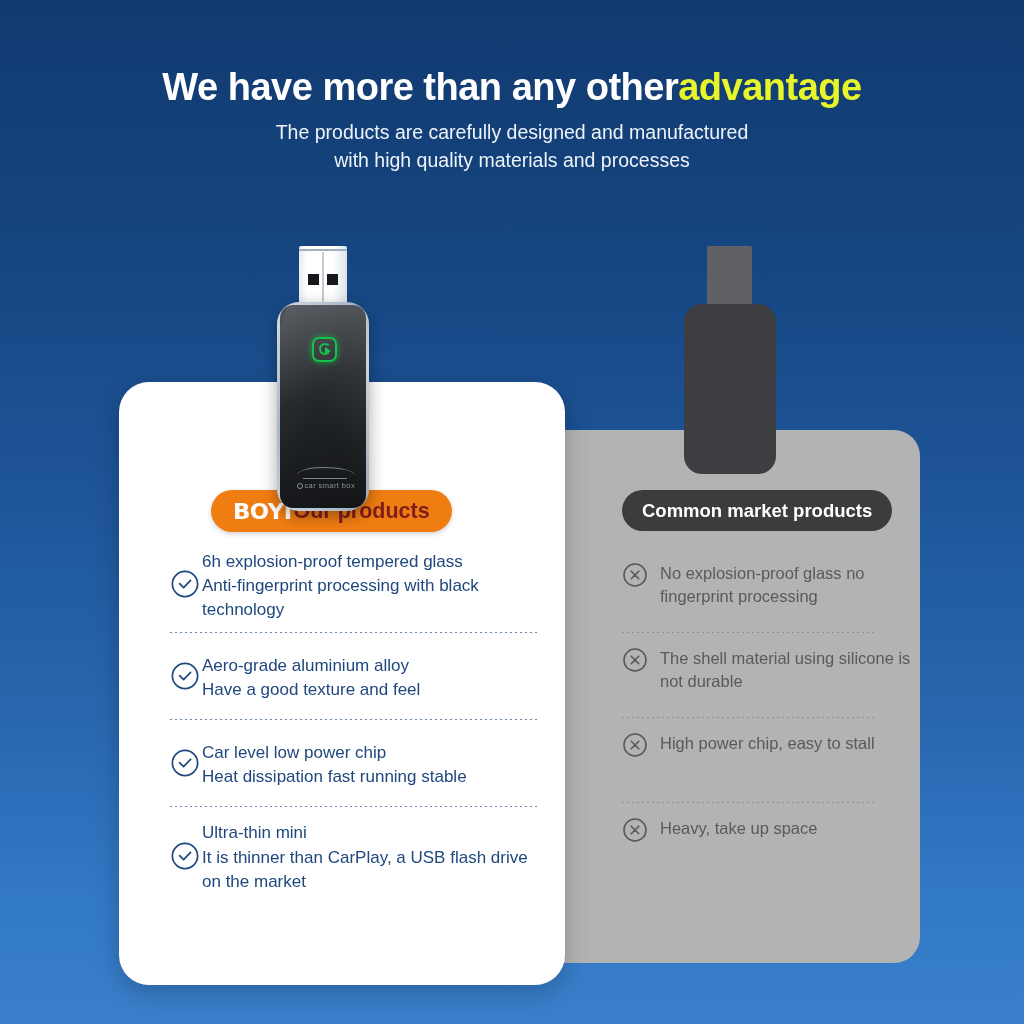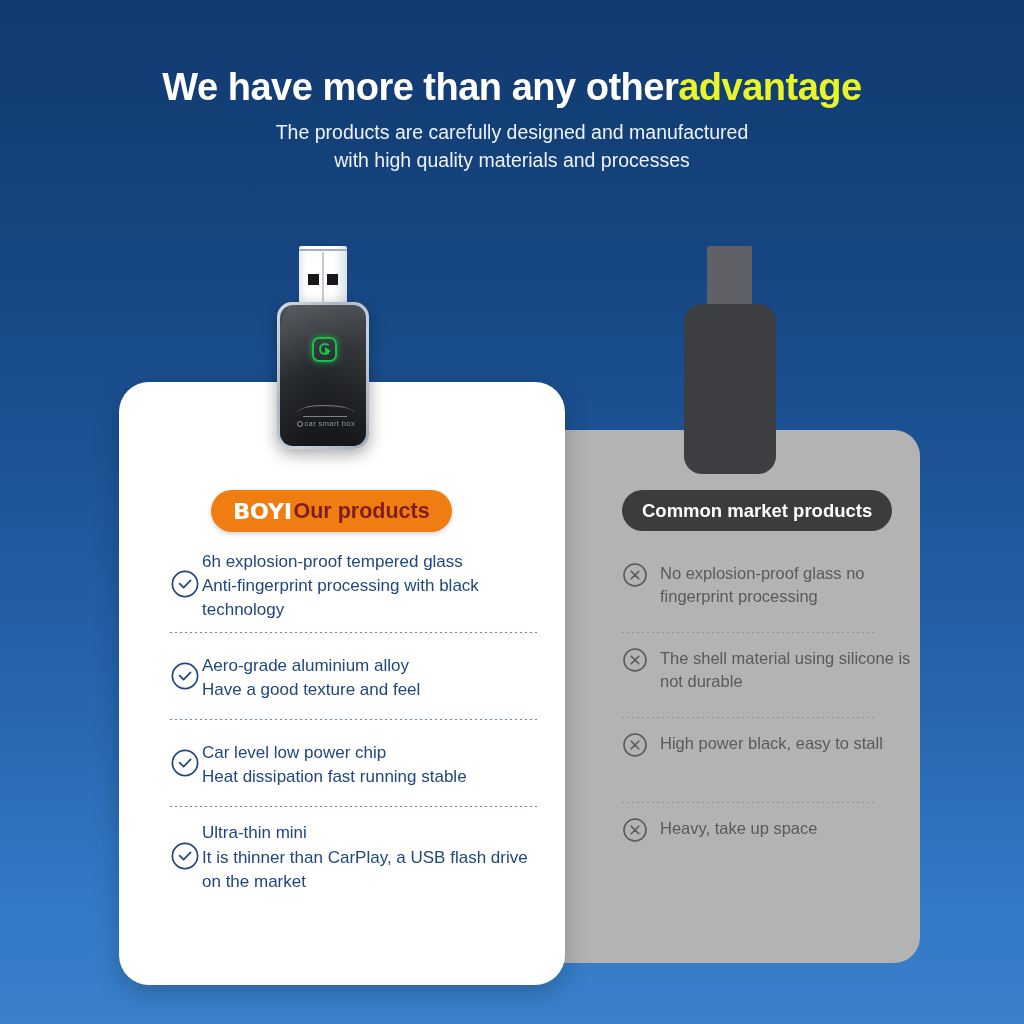--- a/index.html
+++ b/index.html
@@ -77,22 +77,22 @@
   #boyi-usb .slot.r { left:28px; }
   #boyi-usb .seam {
     position:absolute; left:23px; top:6px;
     width:2px; height:58px;
     background:#c3ccd5;
   }
 
   #boyi-body {
     position:absolute;
     left:0; top:56px;
-    width:92px; height:147px;
-    border-radius:15px;
+    width:92px; height:209px;
+    border-radius:22px;
     background:linear-gradient(120deg,#d6dde6 0%,#aab7c6 35%,#c9d3dd 60%,#9aa8b8 100%);
     padding:3px;
     box-shadow:0 5px 16px rgba(0,0,0,.35);
   }
   #boyi-face {
     position:relative;
     width:100%; height:100%;
     border-radius:13px;
     background:
       linear-gradient(150deg, rgba(255,255,255,.10) 0%, rgba(255,255,255,0) 42%),
@@ -354,21 +354,21 @@
 
       <div class="common-sep"></div>
 
       <div class="common-row">
         <span class="ico">
           <svg width="26" height="26" viewBox="0 0 26 26">
             <circle cx="13" cy="13" r="11" fill="none" stroke="#5a5a5a" stroke-width="1.6"></circle>
             <path d="M9.2 9.2 L16.8 16.8 M16.8 9.2 L9.2 16.8" fill="none" stroke="#5a5a5a" stroke-width="1.6" stroke-linecap="round"></path>
           </svg>
         </span>
-        <span class="txt">High power black, easy to stall</span>
+        <span class="txt">High power chip, easy to stall</span>
       </div>
 
       <div class="common-sep"></div>
 
       <div class="common-row">
         <span class="ico">
           <svg width="26" height="26" viewBox="0 0 26 26">
             <circle cx="13" cy="13" r="11" fill="none" stroke="#5a5a5a" stroke-width="1.6"></circle>
             <path d="M9.2 9.2 L16.8 16.8 M16.8 9.2 L9.2 16.8" fill="none" stroke="#5a5a5a" stroke-width="1.6" stroke-linecap="round"></path>
           </svg>

